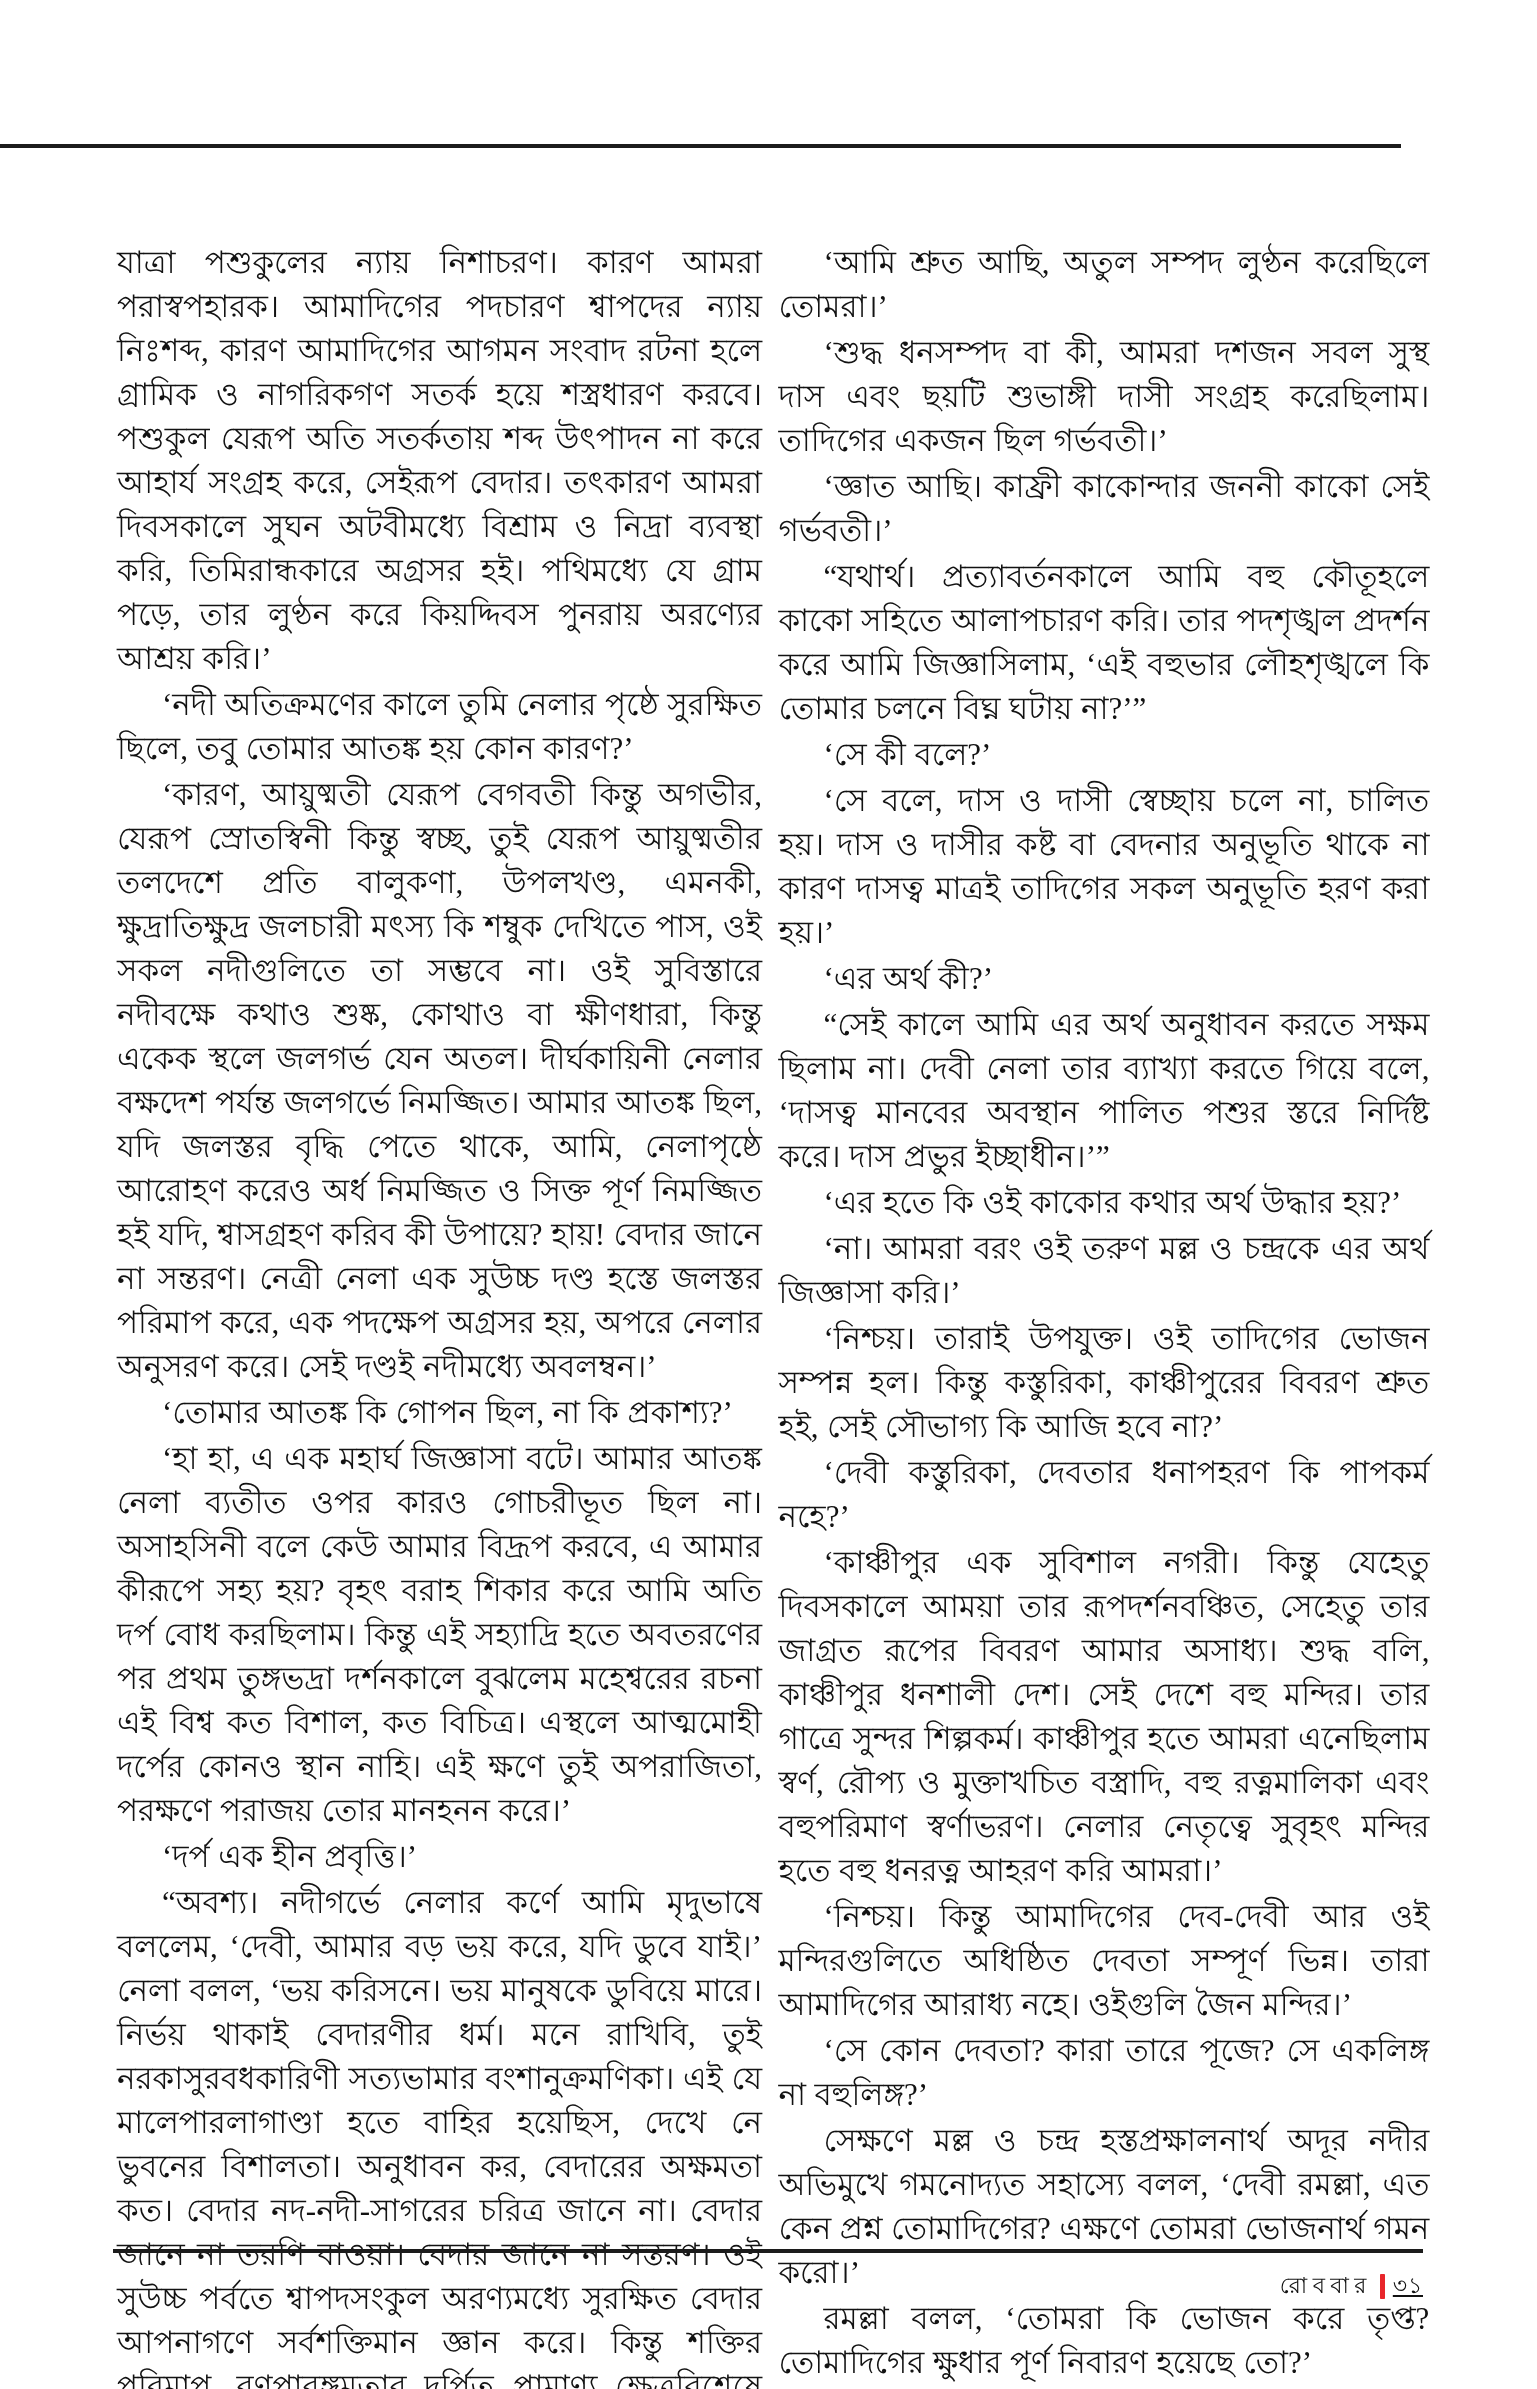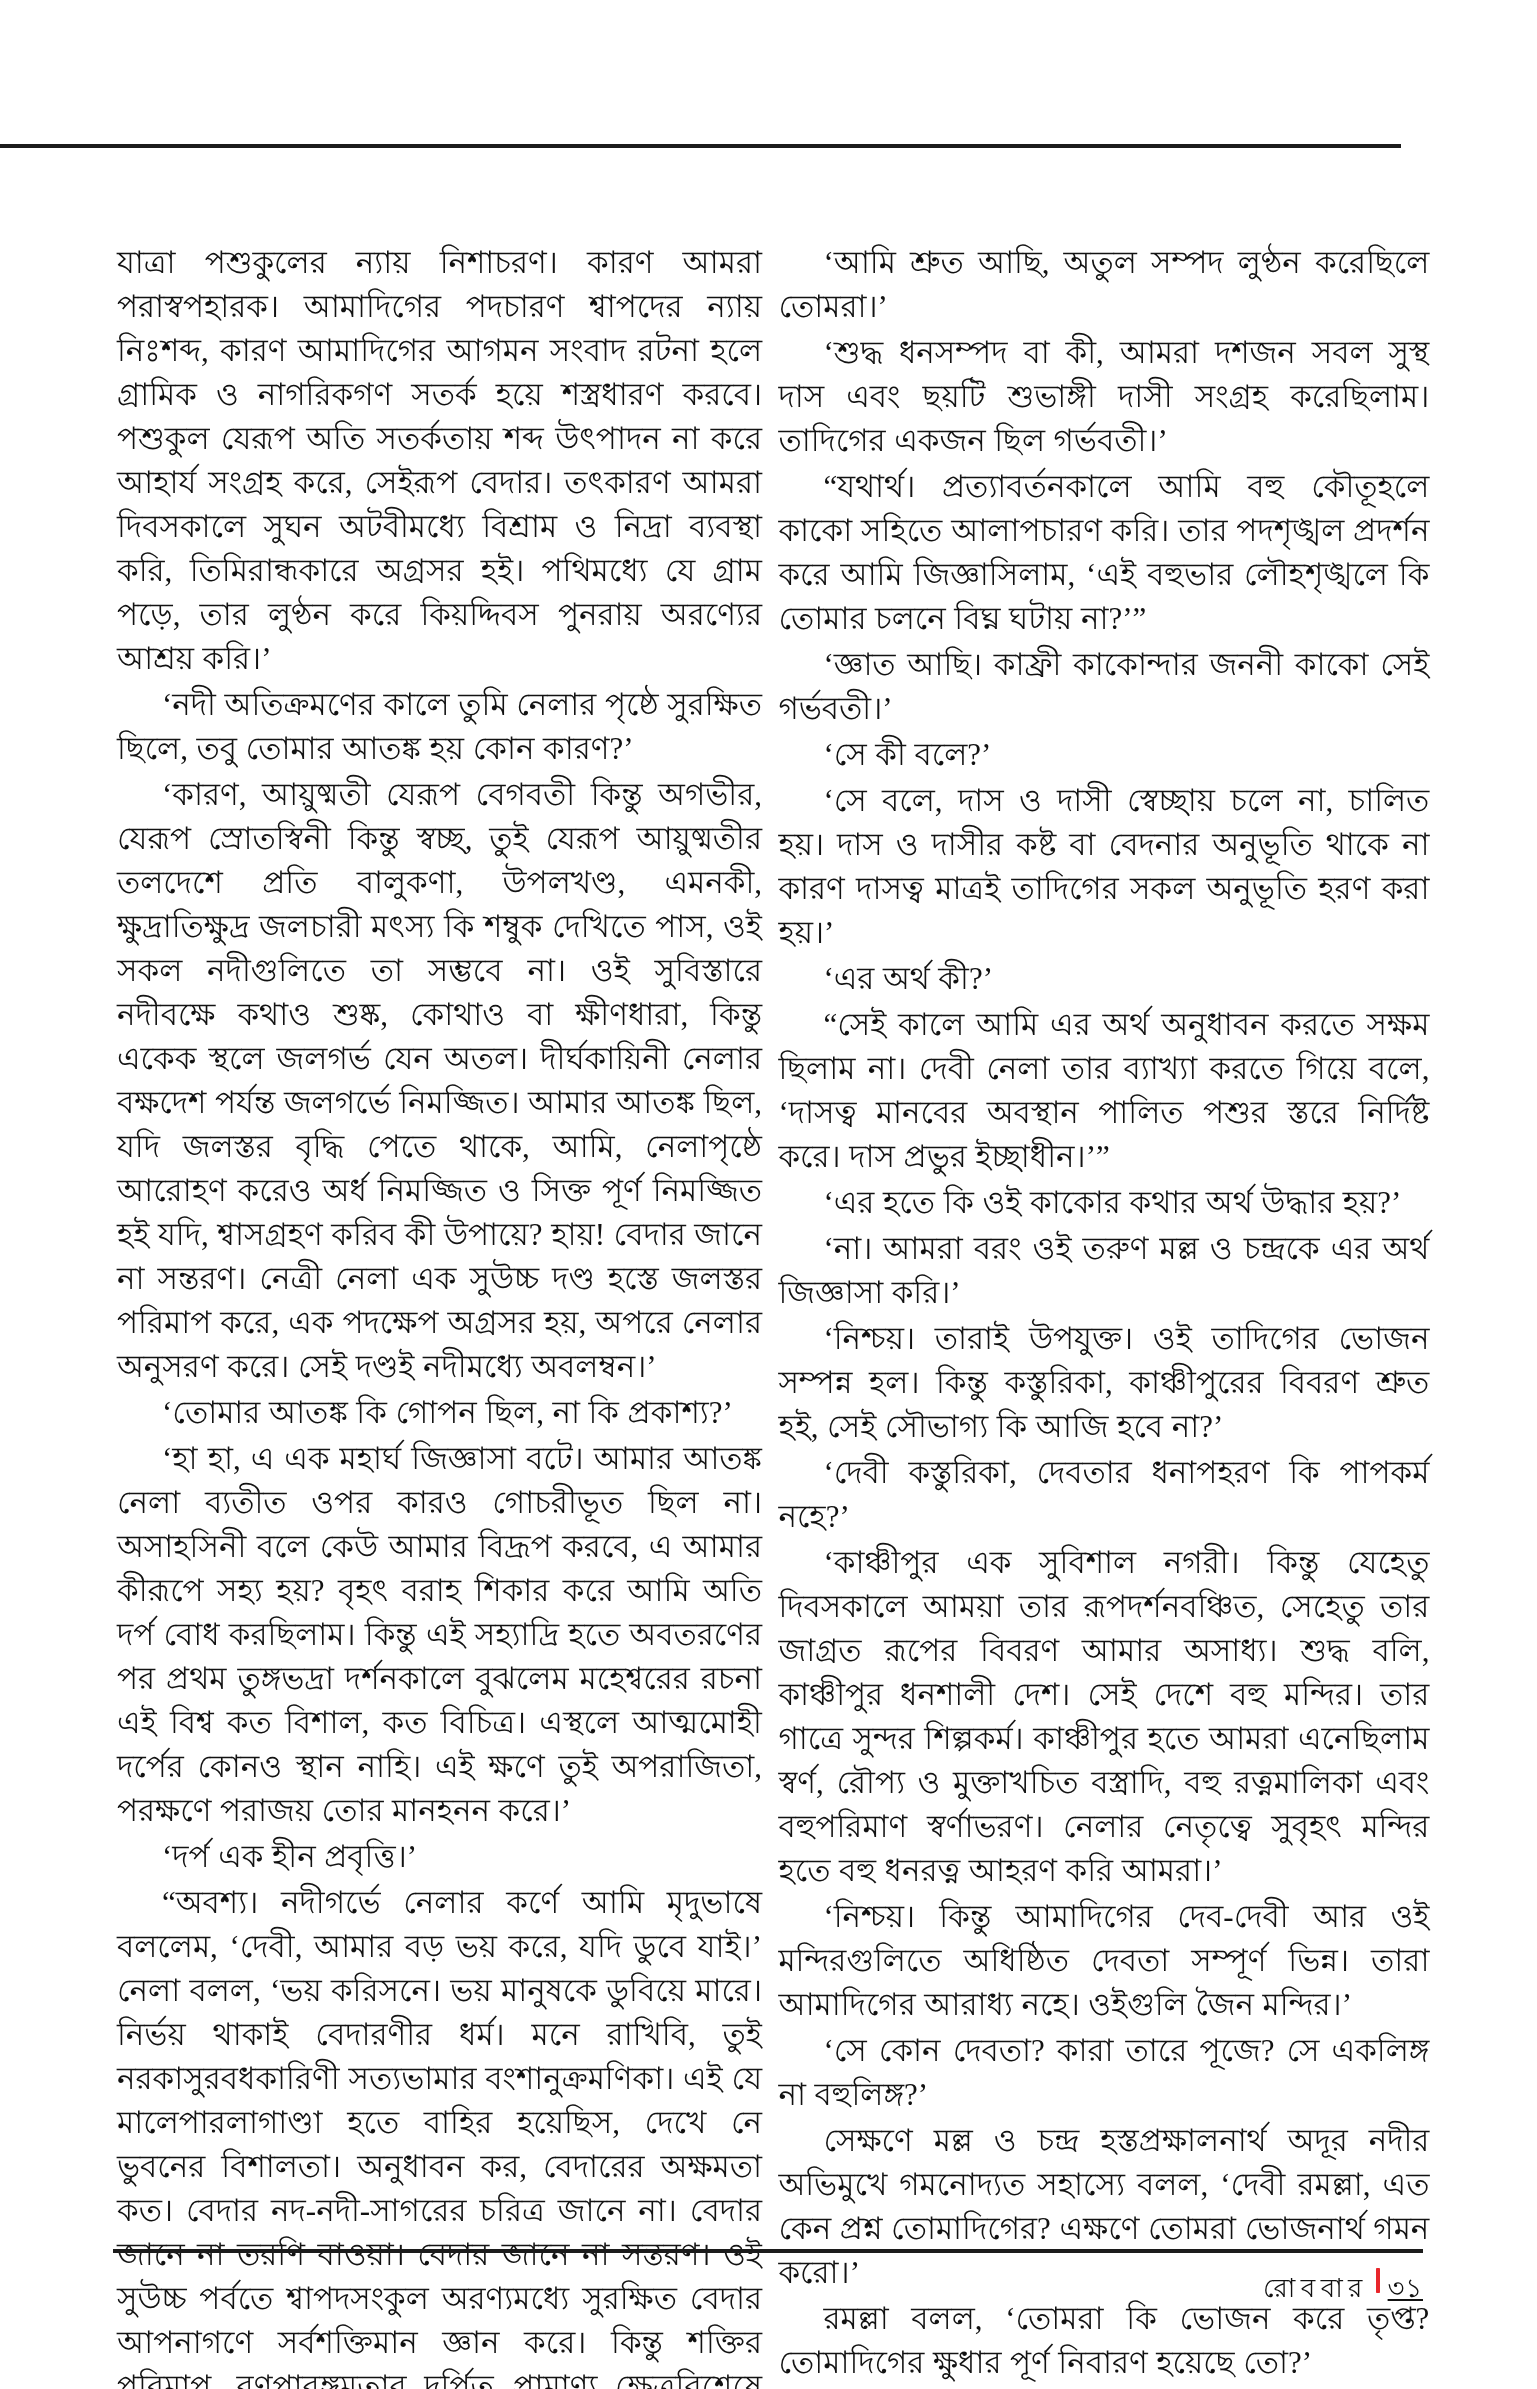--- a/index.html
+++ b/index.html
@@ -59,23 +59,24 @@
     width: 1310px;
     height: 3.9px;
     background: #1c1c1c;
   }
   .page-footer {
     position: absolute;
     top: 2268px;
     left: 1263px;
     width: 160px;
     display: flex;
+    align-items: center;
     justify-content: flex-end;
     gap: 7.8px;
-    font-size: 26px;
+    font-size: 22px;
     color: #111111;
     white-space: nowrap;
   }
   .magazine-name {
     letter-spacing: 5.4px;
   }
   .footer-bar {
     display: inline-block;
     width: 5.4px;
     height: 25px;
@@ -98,22 +99,22 @@
       <p class="para ind">‘কারণ, আয়ুষ্মতী যেরূপ বেগবতী কিন্তু অগভীর, যেরূপ স্রোতস্বিনী কিন্তু স্বচ্ছ, তুই যেরূপ আয়ুষ্মতীর তলদেশে প্রতি বালুকণা, উপলখণ্ড, এমনকী, ক্ষুদ্রাতিক্ষুদ্র জলচারী মৎস্য কি শম্বুক দেখিতে পাস, ওই সকল নদীগুলিতে তা সম্ভবে না। ওই সুবিস্তারে নদীবক্ষে কথাও শুষ্ক, কোথাও বা ক্ষীণধারা, কিন্তু একেক স্থলে জলগর্ভ যেন অতল। দীর্ঘকায়িনী নেলার বক্ষদেশ পর্যন্ত জলগর্ভে নিমজ্জিত। আমার আতঙ্ক ছিল, যদি জলস্তর বৃদ্ধি পেতে থাকে, আমি, নেলাপৃষ্ঠে আরোহণ করেও অর্ধ নিমজ্জিত ও সিক্ত পূর্ণ নিমজ্জিত হই যদি, শ্বাসগ্রহণ করিব কী উপায়ে? হায়! বেদার জানে না সন্তরণ। নেত্রী নেলা এক সুউচ্চ দণ্ড হস্তে জলস্তর পরিমাপ করে, এক পদক্ষেপ অগ্রসর হয়, অপরে নেলার অনুসরণ করে। সেই দণ্ডই নদীমধ্যে অবলম্বন।’</p>
       <p class="para ind">‘তোমার আতঙ্ক কি গোপন ছিল, না কি প্রকাশ্য?’</p>
       <p class="para ind">‘হা হা, এ এক মহার্ঘ জিজ্ঞাসা বটে। আমার আতঙ্ক নেলা ব্যতীত ওপর কারও গোচরীভূত ছিল না। অসাহসিনী বলে কেউ আমার বিদ্রূপ করবে, এ আমার কীরূপে সহ্য হয়? বৃহৎ বরাহ শিকার করে আমি অতি দর্প বোধ করছিলাম। কিন্তু এই সহ্যাদ্রি হতে অবতরণের পর প্রথম তুঙ্গভদ্রা দর্শনকালে বুঝলেম মহেশ্বরের রচনা এই বিশ্ব কত বিশাল, কত বিচিত্র। এস্থলে আত্মমোহী দর্পের কোনও স্থান নাহি। এই ক্ষণে তুই অপরাজিতা, পরক্ষণে পরাজয় তোর মানহনন করে।’</p>
       <p class="para ind">‘দর্প এক হীন প্রবৃত্তি।’</p>
       <p class="para ind">“অবশ্য। নদীগর্ভে নেলার কর্ণে আমি মৃদুভাষে বললেম, ‘দেবী, আমার বড় ভয় করে, যদি ডুবে যাই।’ নেলা বলল, ‘ভয় করিসনে। ভয় মানুষকে ডুবিয়ে মারে। নির্ভয় থাকাই বেদারণীর ধর্ম। মনে রাখিবি, তুই নরকাসুরবধকারিণী সত্যভামার বংশানুক্রমণিকা। এই যে মালেপারলাগাণ্ডা হতে বাহির হয়েছিস, দেখে নে ভুবনের বিশালতা। অনুধাবন কর, বেদারের অক্ষমতা কত। বেদার নদ-নদী-সাগরের চরিত্র জানে না। বেদার জানে না তরণি বাওয়া। বেদার জানে না সন্তরণ। ওই সুউচ্চ পর্বতে শ্বাপদসংকুল অরণ্যমধ্যে সুরক্ষিত বেদার আপনাগণে সর্বশক্তিমান জ্ঞান করে। কিন্তু শক্তির পরিমাপ, রণপারঙ্গমতার দর্পিত প্রামাণ্য ক্ষেত্রবিশেষে পরিবর্তিত হয়। কোনও সক্ষমতা কোনও শক্তির পরিধি স্থির নহে। শলকে এই শিক্ষা গ্রহণ করতে হবে, ওই পার্বত্য-পরিচয় হতে বাহির হয়ে যদি বেদার দ্বিতীয় দ্বারকা রচনার স্বপ্ন সফল করতে চাহে, যদি বেদার এক সুসভ্য জাতি পরিচয়ে সমতলে প্রতিষ্ঠিত হতে আকাঙ্ক্ষা করে, সমতলের যাপন তাকে অধিগত করতে হবে।”</p>
     </div>
   <div class="column right" id="right-column">
 
   <p class="para ind">‘আমি শ্রুত আছি, অতুল সম্পদ লুণ্ঠন করেছিলে তোমরা।’</p>
       <p class="para ind">‘শুদ্ধ ধনসম্পদ বা কী, আমরা দশজন সবল সুস্থ দাস এবং ছয়টি শুভাঙ্গী দাসী সংগ্রহ করেছিলাম। তাদিগের একজন ছিল গর্ভবতী।’</p>
+      <p class="para ind">‘জ্ঞাত আছি। কাফ্রী কাকোন্দার জননী কাকো সেই গর্ভবতী।’</p>
       <p class="para ind">“যথার্থ। প্রত্যাবর্তনকালে আমি বহু কৌতূহলে কাকো সহিতে আলাপচারণ করি। তার পদশৃঙ্খল প্রদর্শন করে আমি জিজ্ঞাসিলাম, ‘এই বহুভার লৌহশৃঙ্খলে কি তোমার চলনে বিঘ্ন ঘটায় না?’”</p>
-      <p class="para ind">‘জ্ঞাত আছি। কাফ্রী কাকোন্দার জননী কাকো সেই গর্ভবতী।’</p>
       <p class="para ind">‘সে কী বলে?’</p>
       <p class="para ind">‘সে বলে, দাস ও দাসী স্বেচ্ছায় চলে না, চালিত হয়। দাস ও দাসীর কষ্ট বা বেদনার অনুভূতি থাকে না কারণ দাসত্ব মাত্রই তাদিগের সকল অনুভূতি হরণ করা হয়।’</p>
       <p class="para ind">‘এর অর্থ কী?’</p>
       <p class="para ind">“সেই কালে আমি এর অর্থ অনুধাবন করতে সক্ষম ছিলাম না। দেবী নেলা তার ব্যাখ্যা করতে গিয়ে বলে, ‘দাসত্ব মানবের অবস্থান পালিত পশুর স্তরে নির্দিষ্ট করে। দাস প্রভুর ইচ্ছাধীন।’”</p>
       <p class="para ind">‘এর হতে কি ওই কাকোর কথার অর্থ উদ্ধার হয়?’</p>
       <p class="para ind">‘না। আমরা বরং ওই তরুণ মল্ল ও চন্দ্রকে এর অর্থ জিজ্ঞাসা করি।’</p>
       <p class="para ind">‘নিশ্চয়। তারাই উপযুক্ত। ওই তাদিগের ভোজন সম্পন্ন হল। কিন্তু কস্তুরিকা, কাঞ্চীপুরের বিবরণ শ্রুত হই, সেই সৌভাগ্য কি আজি হবে না?’</p>
       <p class="para ind">‘দেবী কস্তুরিকা, দেবতার ধনাপহরণ কি পাপকর্ম নহে?’</p>
       <p class="para ind">‘কাঞ্চীপুর এক সুবিশাল নগরী। কিন্তু যেহেতু দিবসকালে আময়া তার রূপদর্শনবঞ্চিত, সেহেতু তার জাগ্রত রূপের বিবরণ আমার অসাধ্য। শুদ্ধ বলি, কাঞ্চীপুর ধনশালী দেশ। সেই দেশে বহু মন্দির। তার গাত্রে সুন্দর শিল্পকর্ম। কাঞ্চীপুর হতে আমরা এনেছিলাম স্বর্ণ, রৌপ্য ও মুক্তাখচিত বস্ত্রাদি, বহু রত্নমালিকা এবং বহুপরিমাণ স্বর্ণাভরণ। নেলার নেতৃত্বে সুবৃহৎ মন্দির হতে বহু ধনরত্ন আহরণ করি আমরা।’</p>
       <p class="para ind">‘নিশ্চয়। কিন্তু আমাদিগের দেব-দেবী আর ওই মন্দিরগুলিতে অধিষ্ঠিত দেবতা সম্পূর্ণ ভিন্ন। তারা আমাদিগের আরাধ্য নহে। ওইগুলি জৈন মন্দির।’</p>

